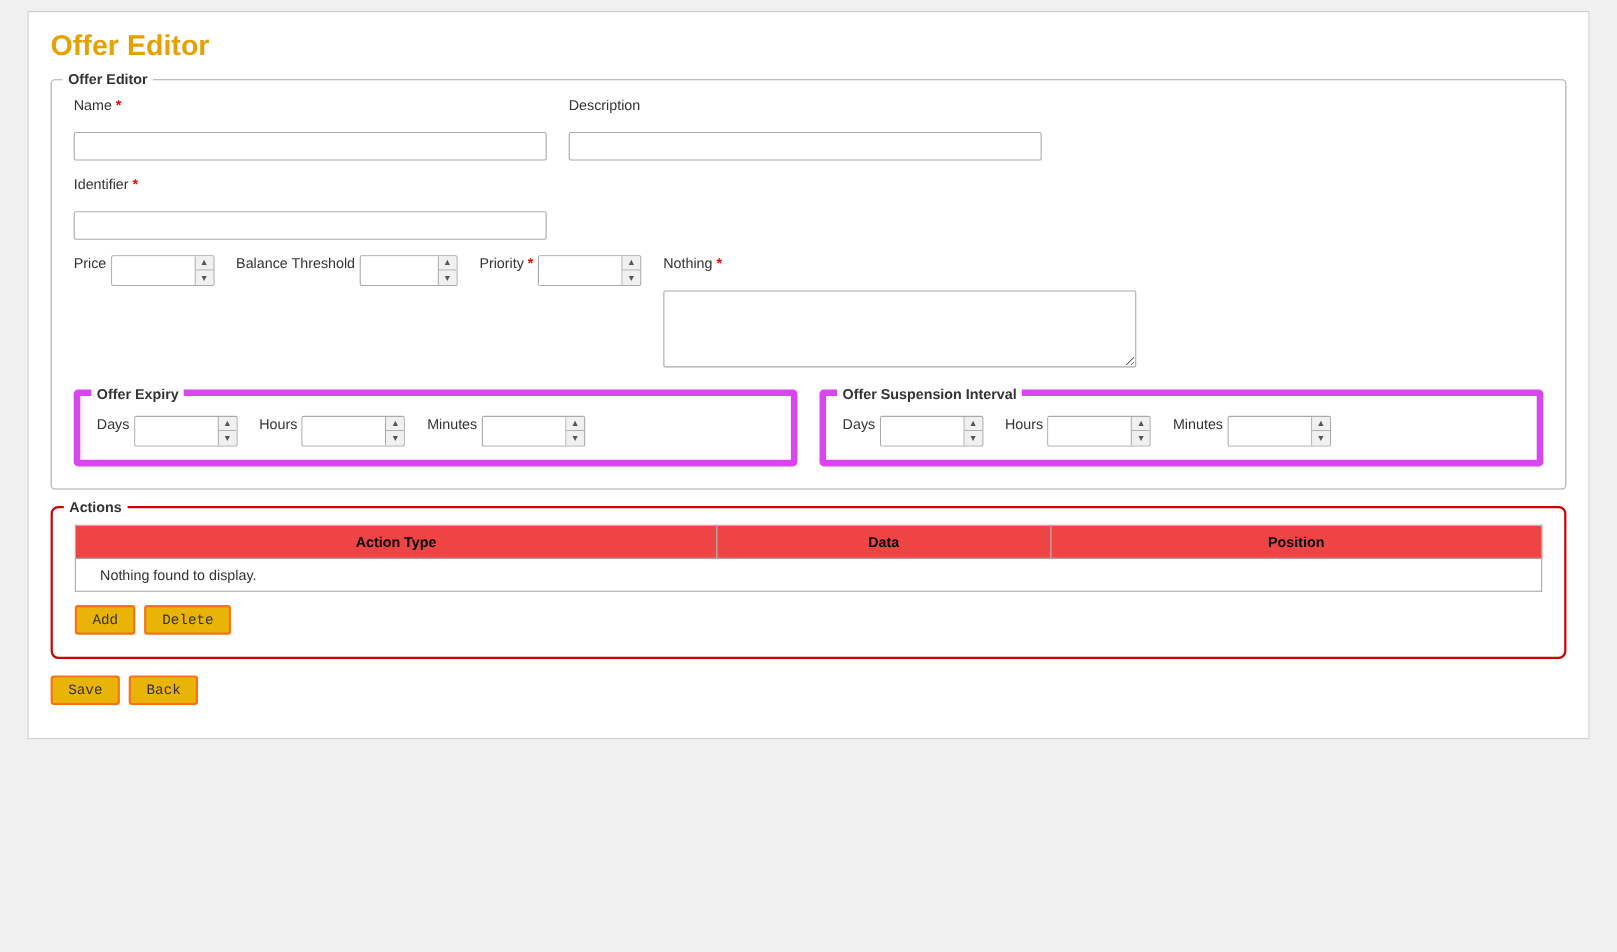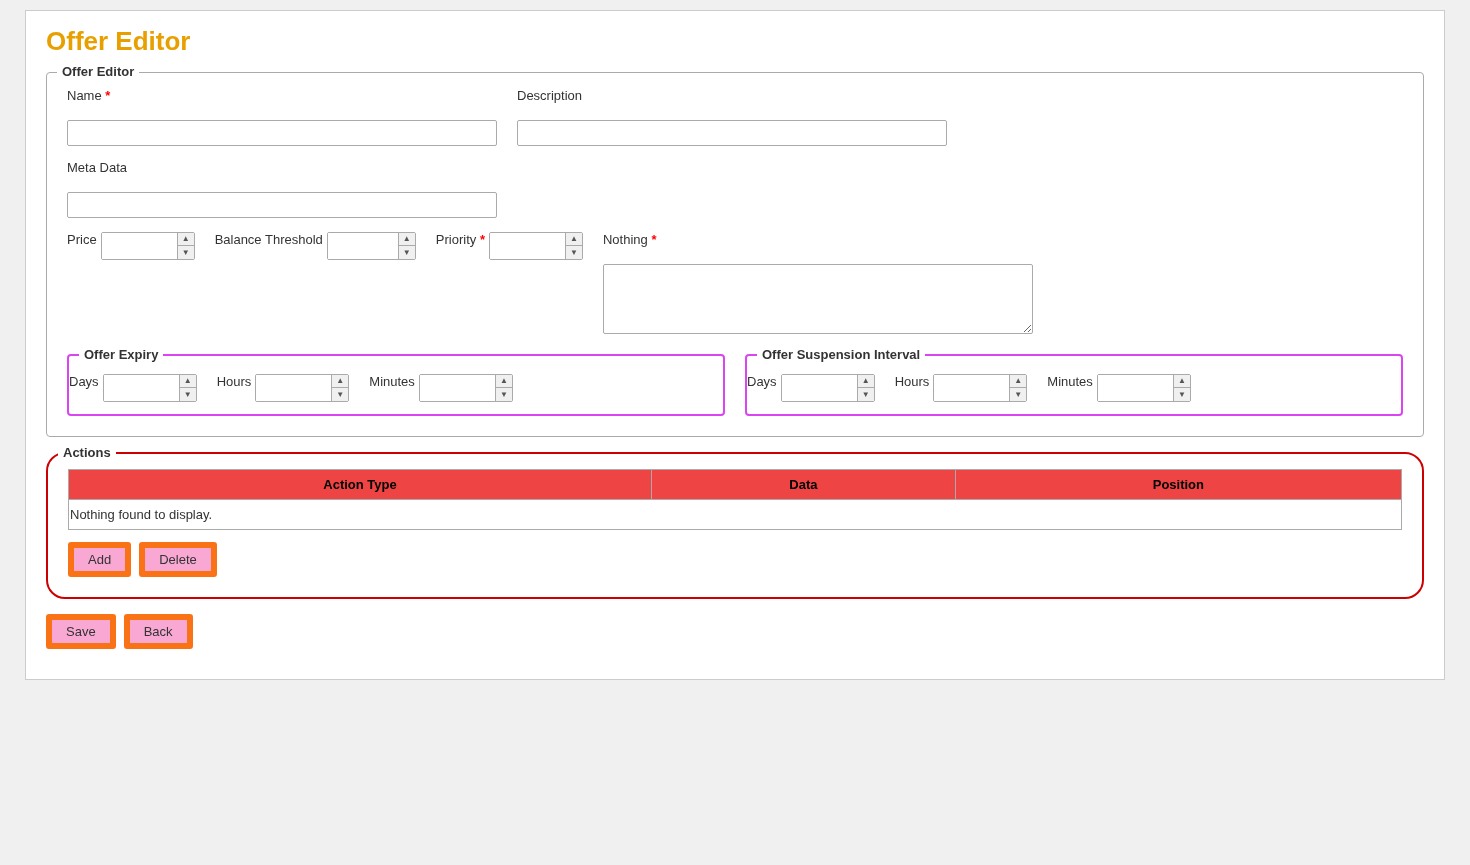--- a/index.html
+++ b/index.html
@@ -34,21 +34,21 @@
       font-weight: bold;
       color: #333;
       background: #fff;
       padding: 0 5px;
       position: absolute;
       top: -9px;
       left: 10px;
     }
     .actions-fieldset {
       border: 2px solid #cc0000;
-      border-radius: 19px;
+      border-radius: 7px;
     }
     .form-row {
       display: flex;
       gap: 20px;
       margin-bottom: 14px;
       align-items: flex-start;
     }
     .form-group {
       display: flex;
       flex-direction: column;
@@ -131,23 +131,23 @@
       width: 70px;
     }
 
     
     .sub-row {
       display: flex;
       gap: 20px;
       margin-top: 10px;
     }
     .sub-fieldset {
-      border: 2px solid #d946ef;
+      border: 6px solid #d946ef;
       border-radius: 4px;
-      padding: 10px 15px 12px 0;
+      padding: 10px 15px 12px 15px;
       position: relative;
       flex: 1;
     }
     .sub-fieldset-legend {
       font-size: 13px;
       font-weight: bold;
       color: #333;
       background: #fff;
       padding: 0 5px;
       position: absolute;
@@ -168,44 +168,45 @@
     }
     .actions-table th {
       background: #ef4444;
       font-weight: bold;
       font-size: 13px;
       text-align: center;
       padding: 7px 10px;
       border: 1px solid #aaa;
     }
     .actions-table td {
-      padding: 7px 1px;
+      padding: 7px 22px;
       border: 1px solid #aaa;
       font-size: 13px;
       color: #333;
       margin-left: 34px;
     }
     .empty-row td {
       text-align: left;
       color: #333;
     }
 
     .btn-row {
       display: flex;
       gap: 8px;
       margin-top: 6px;
     }
     .btn {
-      border: 6px solid #f97316;
-      background: #f9a8d4;
+      border: 2px solid #f97316;
+      background: #eab308;
       padding: 4px 14px;
       font-size: 13px;
       cursor: pointer;
       border-radius: 3px;
       color: #333;
+      font-family: Liberation Mono, monospace;
     }
 
     .bottom-btn-row {
       display: flex;
       gap: 8px;
       margin-top: 10px;
     }
   </style>
 </head>
 <body>
@@ -224,22 +225,24 @@
         <input type="text" class="input-wide" value="" style="">
       </div>
       <div class="form-group">
         <label>Description</label>
         <input type="text" class="input-medium" value="" style="">
       </div>
     </div>
 
     <div class="form-row">
       <div class="form-group">
-        <label>Meta Data</label>
-        <input type="text" class="input-medium" value="" style="">
+        <label>
+          <span>Identifier</span> <span class="required">*</span>
+        </label>
+        <input type="text" class="input-wide" value="" style="">
       </div>
     </div>
 
     <div class="form-row" style="align-items:flex-start; margin-bottom: 20px;">
 
       <div class="spinner-group">
         <label>Price</label>
         <div class="spinner-wrap">
           <input type="text" value="" style="">
           <div class="spinner-btns">

